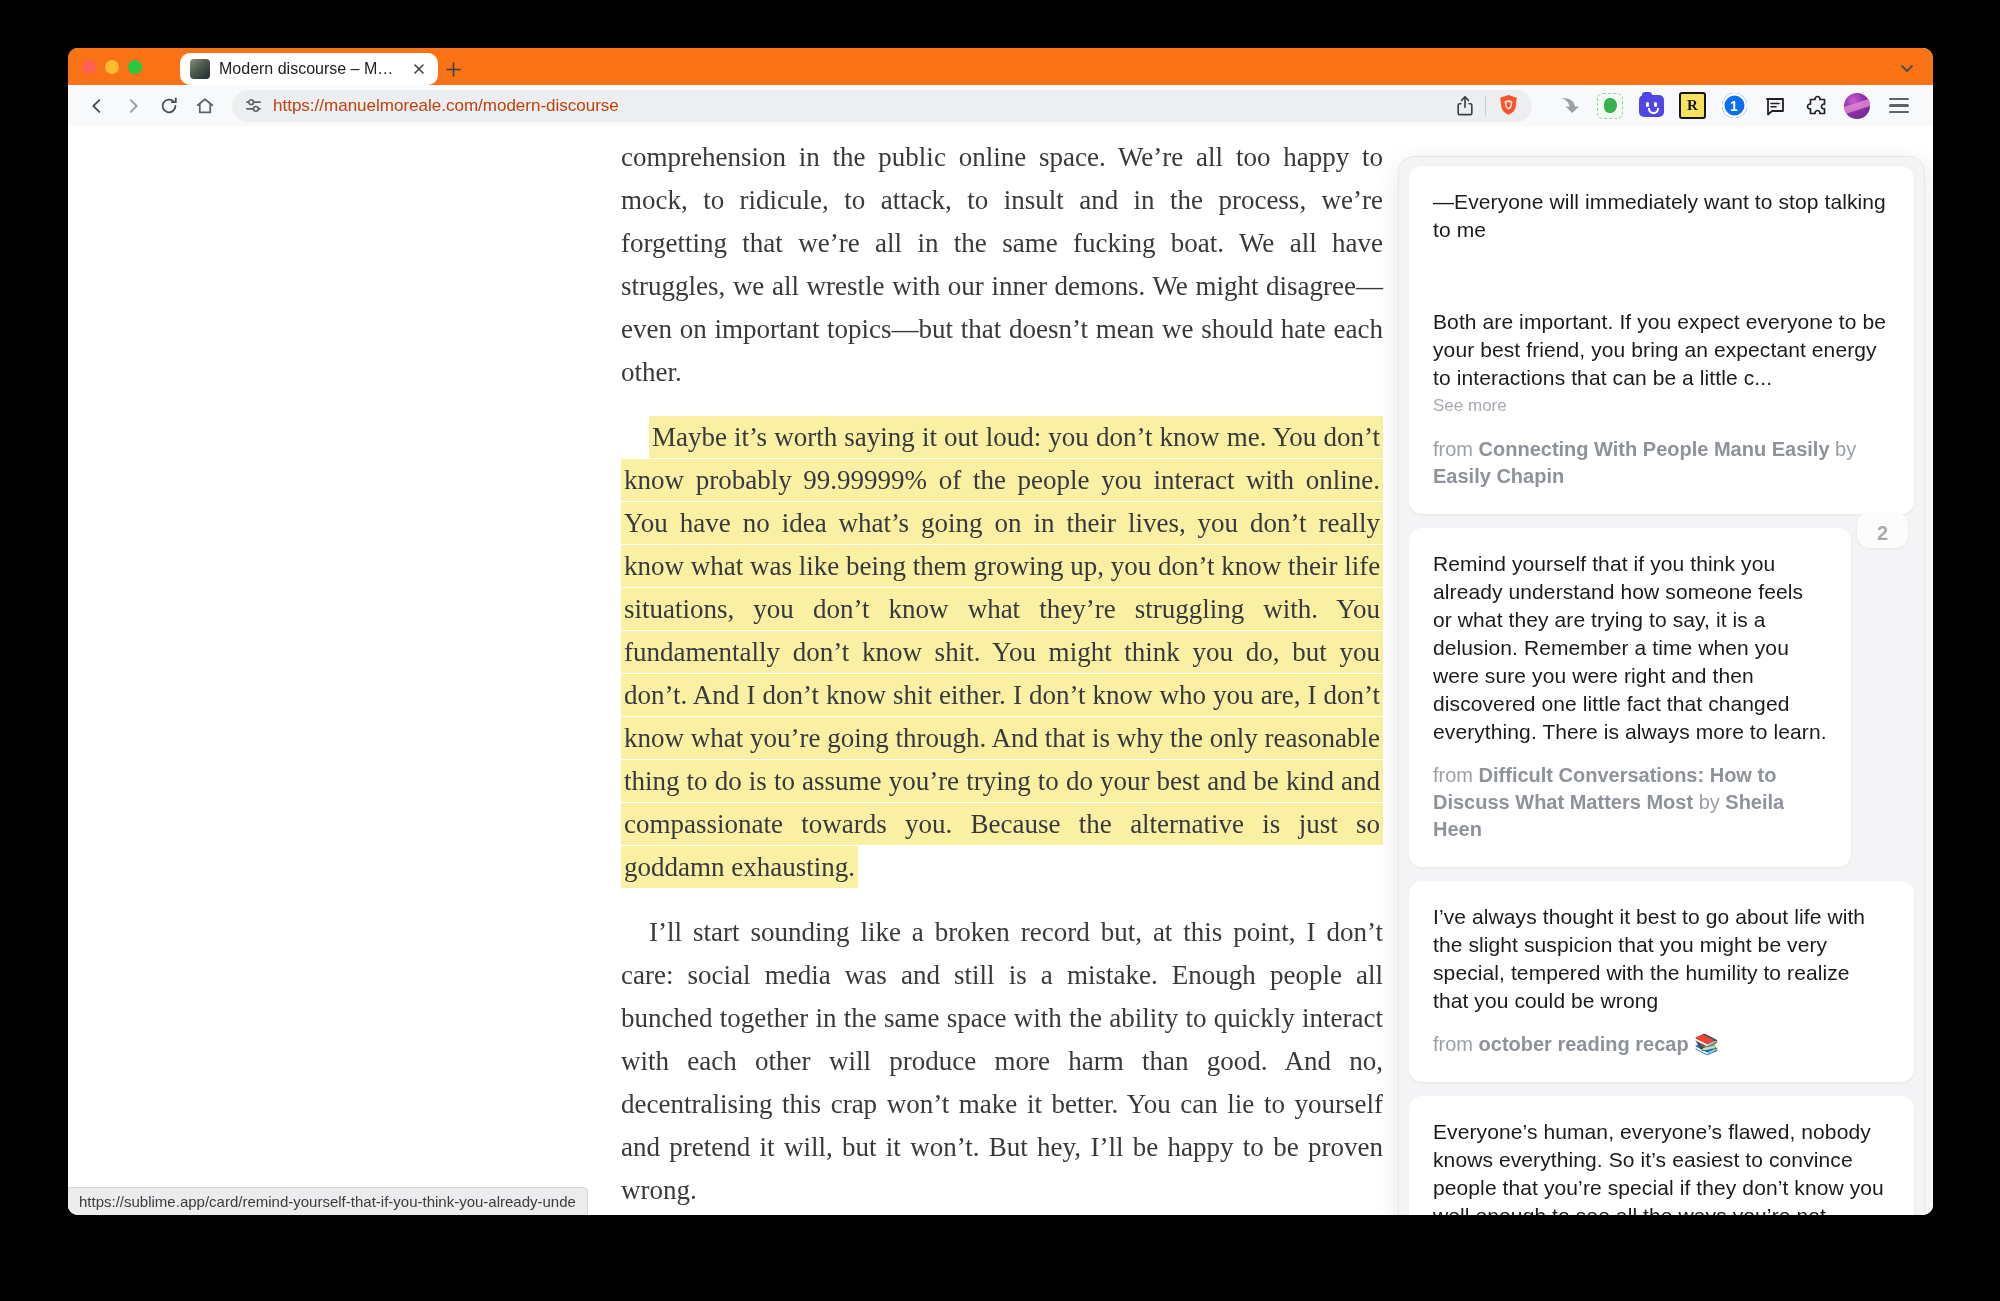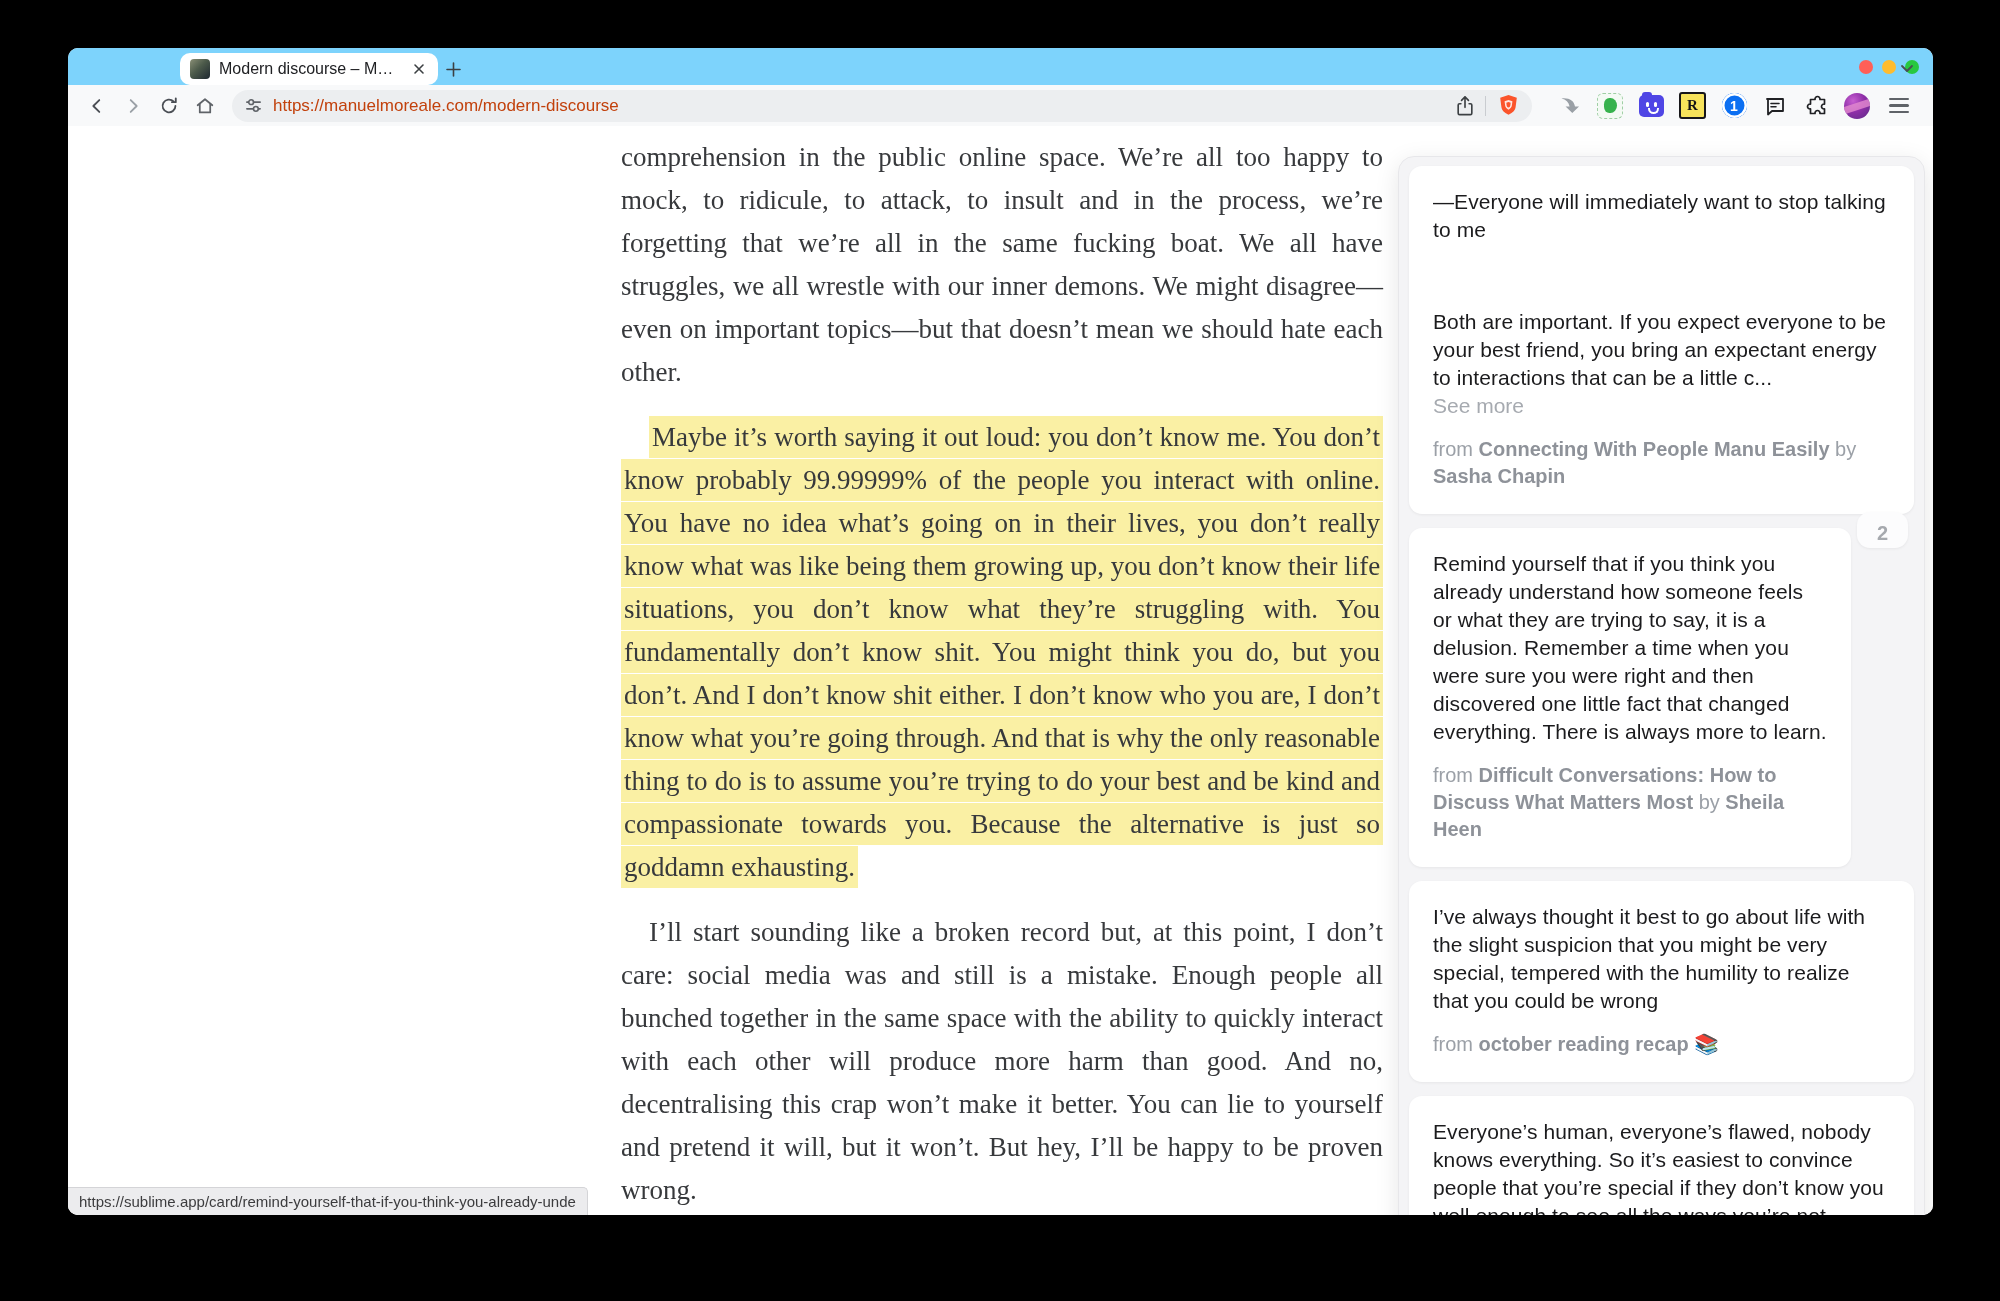--- a/index.html
+++ b/index.html
@@ -6,21 +6,21 @@
   body{
     width:2000px;height:1301px;background:#000;position:relative;overflow:hidden;
     font-family:"Liberation Sans",sans-serif;
   }
   .window{
     position:absolute;left:68px;top:48px;width:1865px;height:1167px;
     background:#fff;border-radius:10px;overflow:hidden;
     box-shadow:0 18px 60px rgba(0,0,0,.55);
   }
   
-  .tabstrip{height:37px;background:#7dd3fc;position:relative;display:flex;align-items:center;justify-content:flex-end;}
+  .tabstrip{height:37px;background:#f97316;position:relative;display:flex;align-items:center;}
   .traffic{display:flex;gap:9px;padding:0 14px 0 14px;}
   .light{width:14px;height:14px;border-radius:50%;}
   .light.red{background:#ff5f57;} .light.yellow{background:#febc2e;} .light.green{background:#28c840;}
   .tab{
     position:absolute;left:112px;top:5px;height:32px;width:238px;background:#fff;
     border-radius:10px;display:flex;align-items:center;padding:0 10px;gap:9px;
   }
   .favicon{width:20px;height:20px;border-radius:4px;flex:none;
     background:linear-gradient(135deg,#8a8f76 0%,#4c5a4a 45%,#1d2730 100%);}
   .tab-title{font-size:16px;color:#202124;white-space:nowrap;overflow:hidden;text-overflow:ellipsis;flex:1;}
@@ -78,21 +78,21 @@
   .panel-header{height:56px;background:#fcfcfd;display:flex;align-items:center;gap:13px;padding:0 18px;border-bottom:1px solid #ececee;}
   .back-circle{width:30px;height:30px;border-radius:50%;background:#9aa0a8;display:flex;align-items:center;justify-content:center;flex:none;cursor:pointer;}
   .panel-title{font-size:21px;font-weight:600;color:#8c9097;}
   .panel-body{padding:9px 10px 10px 10px;display:flex;flex-direction:column;gap:14px;}
   .card{
     background:#fff;border-radius:13px;padding:22px 24px 24px 24px;
     box-shadow:0 1px 3px rgba(0,0,0,.06);cursor:pointer;
   }
   .card-text{font-size:21px;line-height:28px;color:#1b1b1d;letter-spacing:.1px;}
   .card-gap{height:64px;}
-  .see-more{font-size:21px;line-height:28px;color:#a6aab0;}
+  .see-more{font-size:17px;line-height:28px;color:#a6aab0;}
   .byline{margin-top:16px;font-size:20px;line-height:27px;color:#9ba0a7;}
   .byline .b{font-weight:700;color:#8e9299;}
   .stack-peek{
     background:#fcfcfd;border-radius:13px;height:30px;margin:-16px 6px 0 6px;
     box-shadow:0 1px 3px rgba(0,0,0,.06);display:flex;align-items:center;justify-content:flex-end;
     padding:6px 20px 0 20px;position:relative;z-index:0;
   }
   .stack-count{font-size:20px;font-weight:700;color:#a6a9ae;}
   .card-wrap{position:relative;z-index:1;display:flex;flex-direction:row;}
   
@@ -240,21 +240,21 @@
 
         <div class="card">
           <div class="card-text">—Everyone will immediately want to stop talking to me</div>
           <div class="card-gap"></div>
           <div class="card-text">Both are important. If you expect everyone to be your best friend, you bring an expectant energy to interactions that can be a little c...</div>
           <div class="see-more">See more</div>
           <div class="byline">
             <span>from</span>
             <span class="b">Connecting With People Manu Easily</span>
             <span>by</span>
-            <span class="b">Sasha Chapin</span>
+            <span class="b">Easily Chapin</span>
           </div>
         </div>
 
         <div class="card-wrap">
           <div class="card" style="position:relative;z-index:1;">
             <div class="card-text">Remind yourself that if you think you already understand how someone feels or what they are trying to say, it is a delusion. Remember a time when you were sure you were right and then discovered one little fact that changed everything. There is always more to learn.</div>
             <div class="byline">
               <span>from</span>
               <span class="b">Difficult Conversations: How to Discuss What Matters Most</span>
               <span>by</span>

